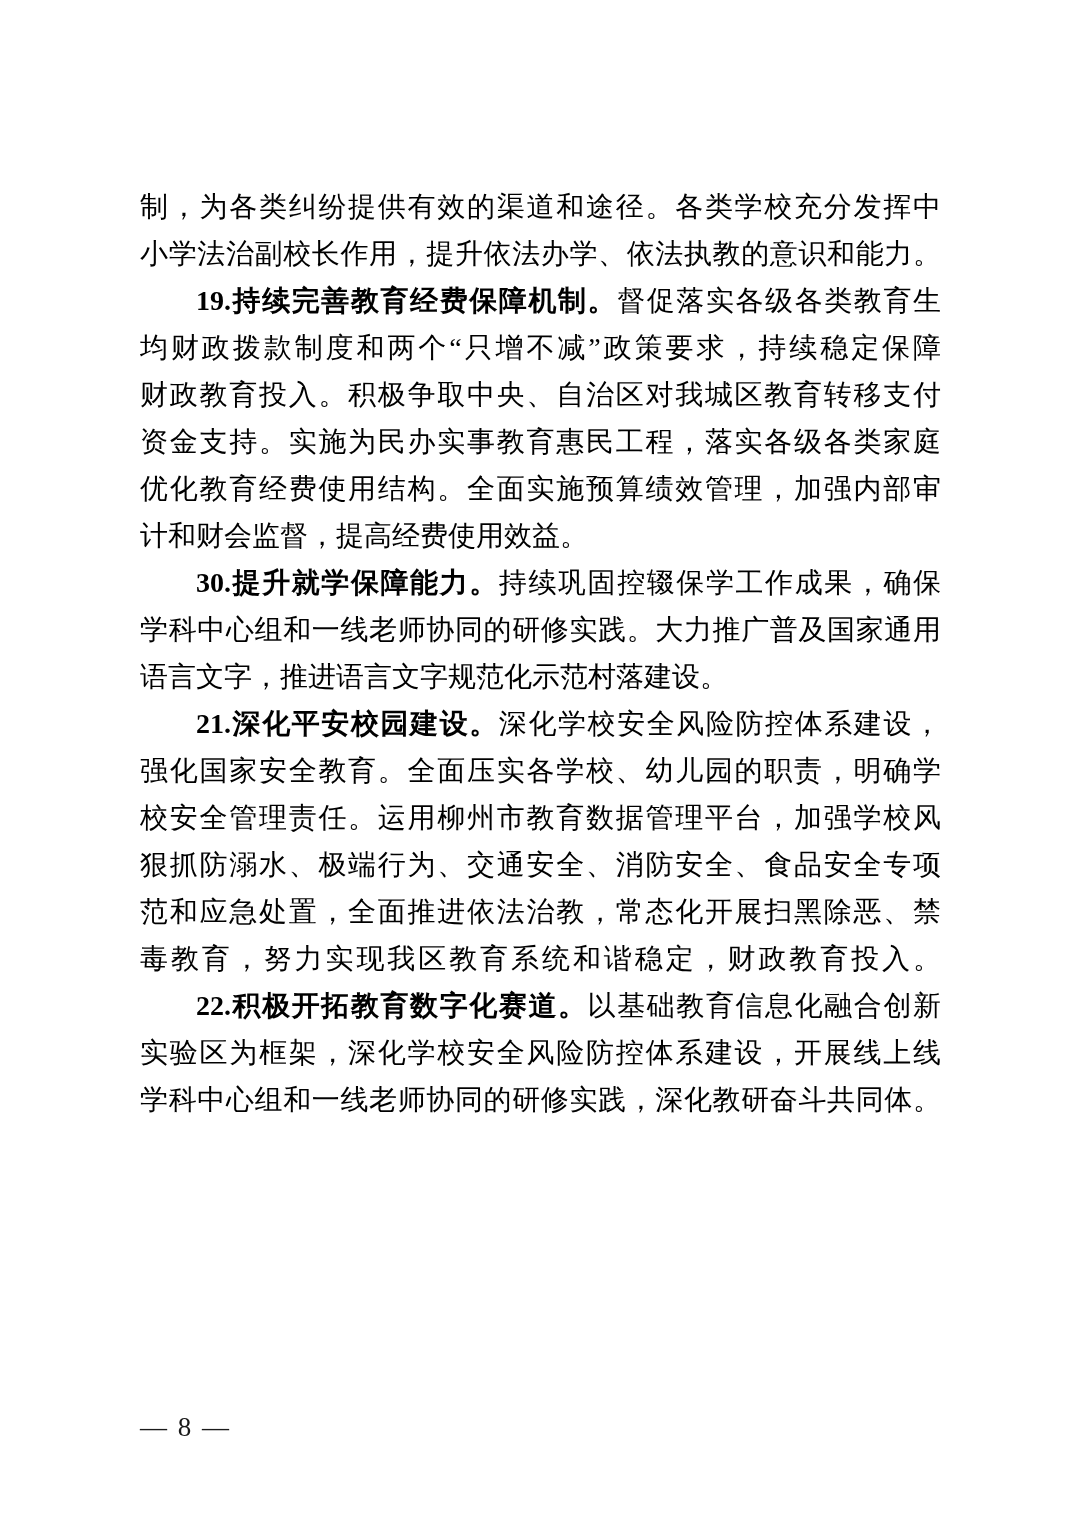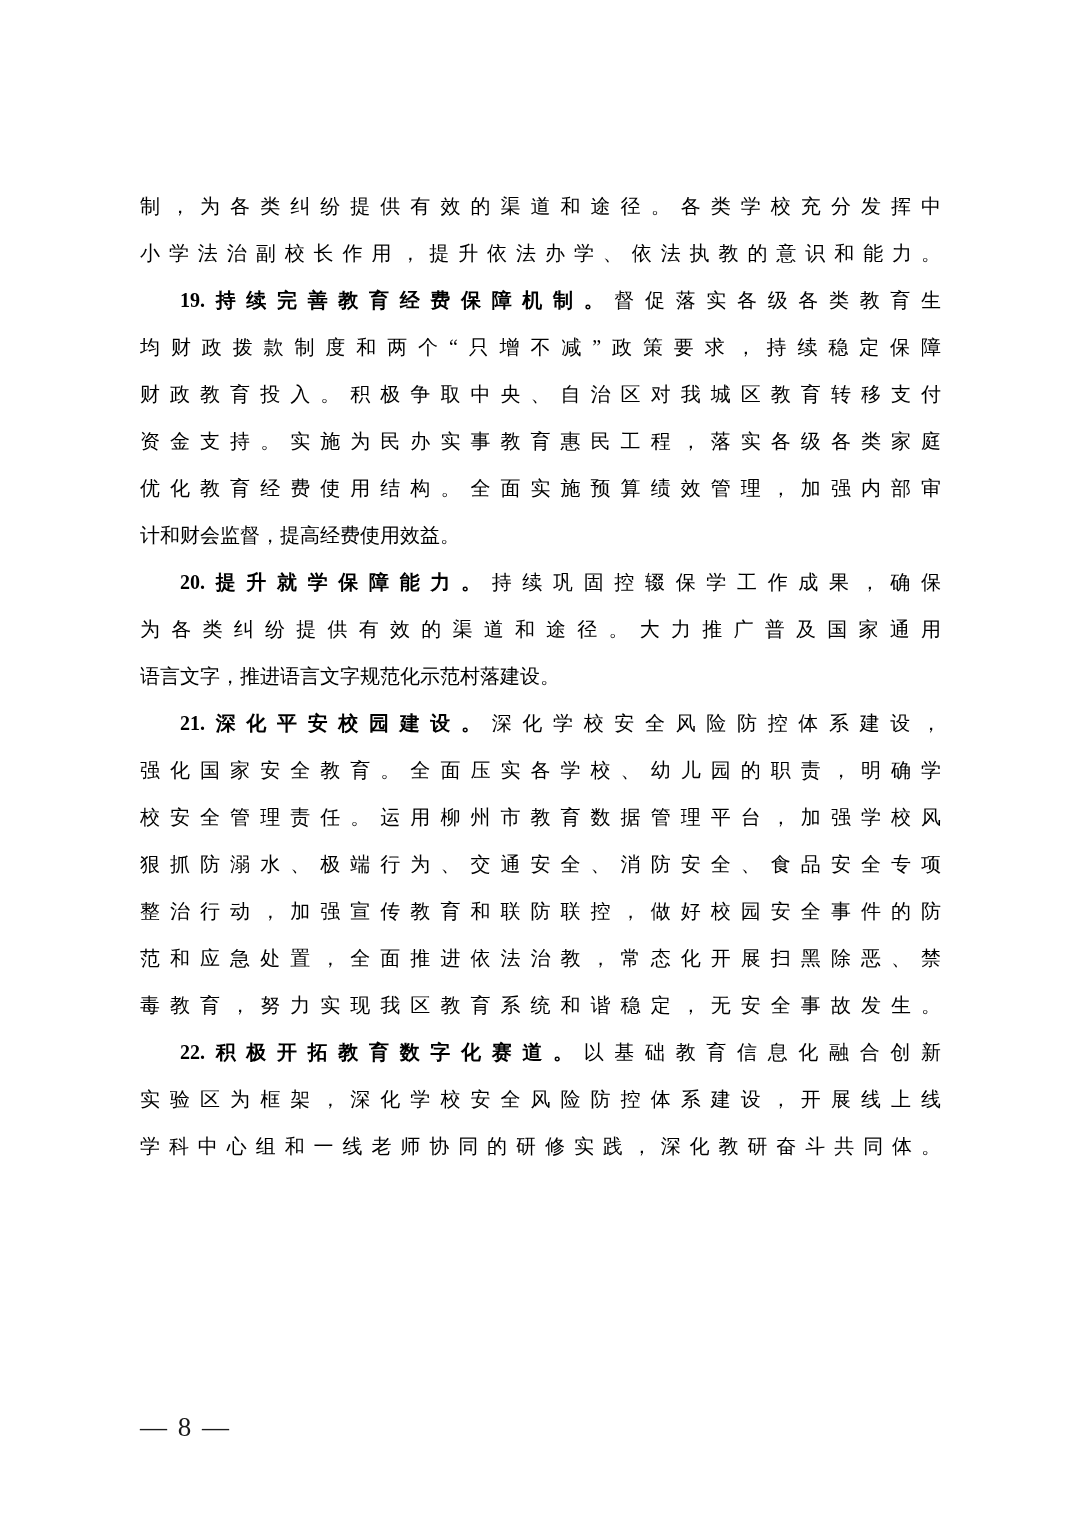--- a/index.html
+++ b/index.html
@@ -16,21 +16,21 @@
     background: #ffffff;
     overflow: hidden;
   }
   .text-block {
     position: absolute;
     left: 140px;
     top: 183px;
     width: 801px;
   }
   .line {
-    font-size: 20px;
+    font-size: 28px;
     line-height: 47px;
     height: 47px;
     overflow: hidden;
     text-align: justify;
     text-align-last: justify;
     white-space: normal;
   }
   .line.short {
     text-align-last: left;
   }
@@ -56,29 +56,28 @@
 <div class="page">
   <div class="text-block">
     <div class="line"><span>制，为各类纠纷提供有效的渠道和途径。各类学校充分发挥中</span></div>
     <div class="line"><span>小学法治副校长作用，提升依法办学、依法执教的意识和能力。</span></div>
     <div class="line indent"><b>19.持续完善教育经费保障机制。</b><span>督促落实各级各类教育生</span></div>
     <div class="line"><span>均财政拨款制度和两个“只增不减”政策要求，持续稳定保障</span></div>
     <div class="line"><span>财政教育投入。积极争取中央、自治区对我城区教育转移支付</span></div>
     <div class="line"><span>资金支持。实施为民办实事教育惠民工程，落实各级各类家庭</span></div>
     <div class="line"><span>优化教育经费使用结构。全面实施预算绩效管理，加强内部审</span></div>
     <div class="line short"><span>计和财会监督，提高经费使用效益。</span></div>
-    <div class="line indent"><b>20.提升就学保障能力。</b><span>持续巩固控辍保学工作成果，确保</span></div>
-    <div class="line"><span>为各类纠纷提供有效的渠道和途径。大力推广普及国家通用</span></div>
+    <div class="line indent"><b>30.提升就学保障能力。</b><span>持续巩固控辍保学工作成果，确保</span></div>
+    <div class="line"><span>学科中心组和一线老师协同的研修实践。大力推广普及国家通用</span></div>
     <div class="line short"><span>语言文字，推进语言文字规范化示范村落建设。</span></div>
     <div class="line indent"><b>21.深化平安校园建设。</b><span>深化学校安全风险防控体系建设，</span></div>
     <div class="line"><span>强化国家安全教育。全面压实各学校、幼儿园的职责，明确学</span></div>
     <div class="line"><span>校安全管理责任。运用柳州市教育数据管理平台，加强学校风</span></div>
     <div class="line"><span>狠抓防溺水、极端行为、交通安全、消防安全、食品安全专项</span></div>
-    <div class="line"><span>整治行动，加强宣传教育和联防联控，做好校园安全事件的防</span></div>
     <div class="line"><span>范和应急处置，全面推进依法治教，常态化开展扫黑除恶、禁</span></div>
-    <div class="line"><span>毒教育，努力实现我区教育系统和谐稳定，无安全事故发生。</span></div>
+    <div class="line"><span>毒教育，努力实现我区教育系统和谐稳定，财政教育投入。</span></div>
     <div class="line indent"><b>22.积极开拓教育数字化赛道。</b><span>以基础教育信息化融合创新</span></div>
     <div class="line"><span>实验区为框架，深化学校安全风险防控体系建设，开展线上线</span></div>
     <div class="line"><span>学科中心组和一线老师协同的研修实践，深化教研奋斗共同体。</span></div>
   </div>
 
   <div class="page-number">— 8 —</div>
 </div>
 
 </body></html>

